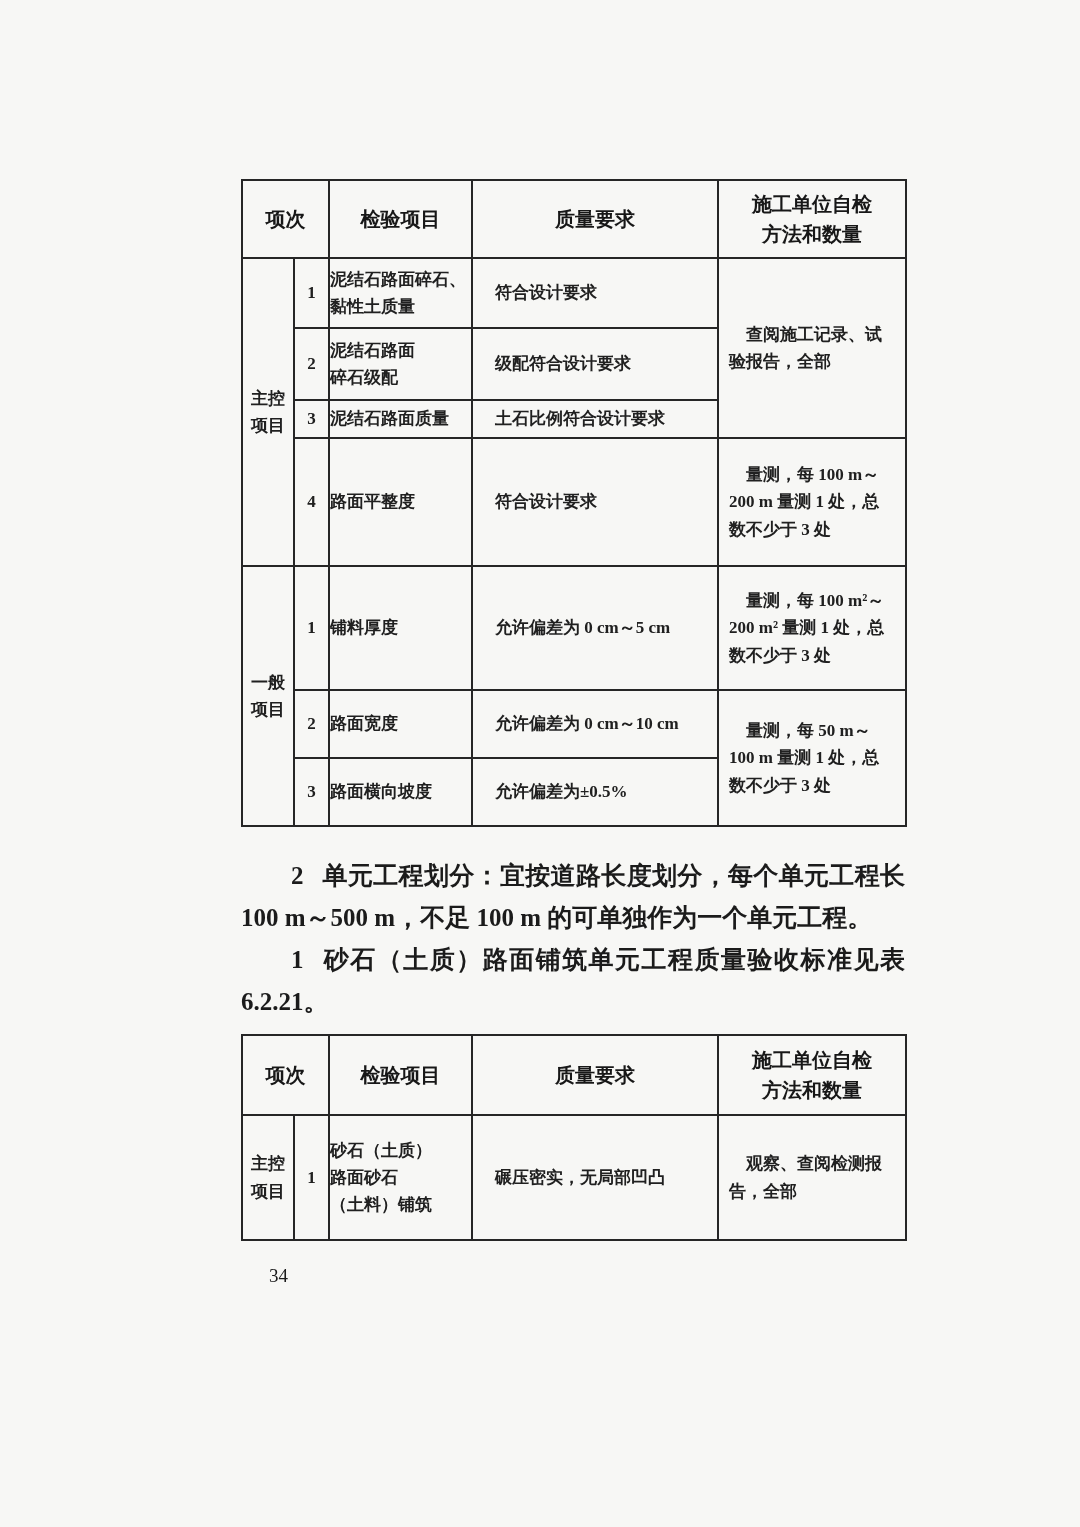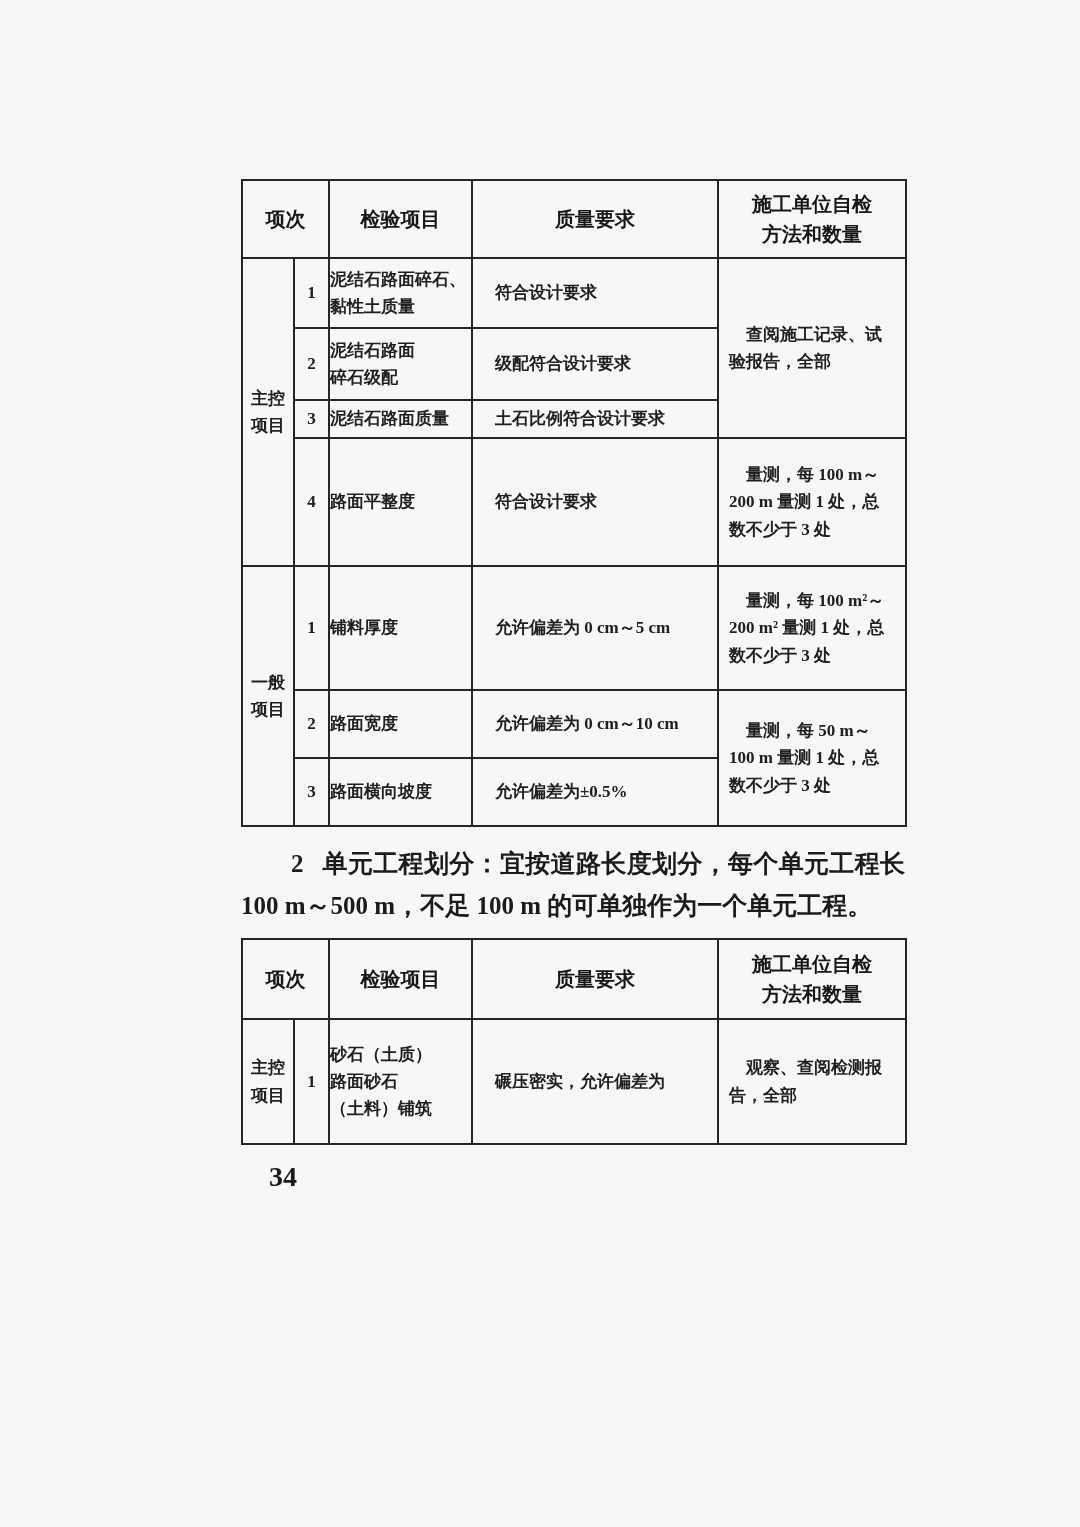--- a/index.html
+++ b/index.html
@@ -26,28 +26,28 @@
     font-family:"Liberation Sans","DejaVu Sans",sans-serif;
     font-weight:700; font-size:20px; line-height:1.5; text-align:center; color:#171717;
   }
   .std td { font-size:17px; font-weight:600; line-height:1.6; color:#202020; }
   .grp { text-align:center; line-height:1.7; font-size:18px; }
   .num { text-align:center; }
   .item { text-align:left; white-space:pre-line; }
   .req  { text-align:left; padding-left:22px; white-space:nowrap; }
   .mth  { text-align:left; padding:4px 12px 4px 10px; text-indent:1em; line-height:1.8; }
 
-  .bodytext { margin-top:16px; font-size:25px; line-height:42px; font-weight:600; color:#1b1b1b; }
+  .bodytext { margin-top:28px; font-size:25px; line-height:42px; font-weight:600; color:#1b1b1b; }
   .bodytext p { text-align:justify; }
   .indent2 { text-indent:2em; }
   .pnum { font-weight:700; margin-right:0.75em; }
 
   .pageno {
-    margin-top:16px; padding-left:28px;
-    font-size:28px; font-weight:700; color:#1b1b1b;
+    margin-top:24px; padding-left:28px;
+    font-size:19px; font-weight:400; color:#1b1b1b;
   }
 </style>
 </head>
 <body>
 
 <div class="content">
 
 
   <table class="std">
     <colgroup>
@@ -110,20 +110,21 @@
       <tr style="height:68px">
         <td class="num">3</td>
         <td class="item">路面横向坡度</td>
         <td class="req">允许偏差为±0.5%</td>
       </tr>
     </tbody>
   </table>
 
   <div class="bodytext">
     <p class="indent2"><span class="pnum">2</span><span>单元工程划分：宜按道路长度划分，每个单元工程长 100 m～500 m，不足 100 m 的可单独作为一个单元工程。</span></p>
+    <p class="indent2"><span class="pnum">1</span><span>砂石（土质）路面铺筑单元工程质量验收标准见表 6.2.21。</span></p>
   </div>
 
 
   <table class="std" style="margin-top:11px">
     <colgroup>
       <col style="width:52px">
         <col style="width:35px">
         <col style="width:143px">
         <col style="width:246px">
         <col style="width:188px">
@@ -137,21 +138,21 @@
           <div>施工单位自检</div>
           <div>方法和数量</div>
         </th>
       </tr>
       <tr style="height:125px">
         <td class="grp">主控项目</td>
         <td class="num">1</td>
         <td class="item">砂石（土质）
 路面砂石
 （土料）铺筑</td>
-        <td class="req">碾压密实，允许偏差为</td>
+        <td class="req">碾压密实，无局部凹凸</td>
         <td class="mth">观察、查阅检测报告，全部</td>
       </tr>
     </tbody>
   </table>
 
   <div class="pageno">34</div>
 
 </div>
 
 </body></html>

